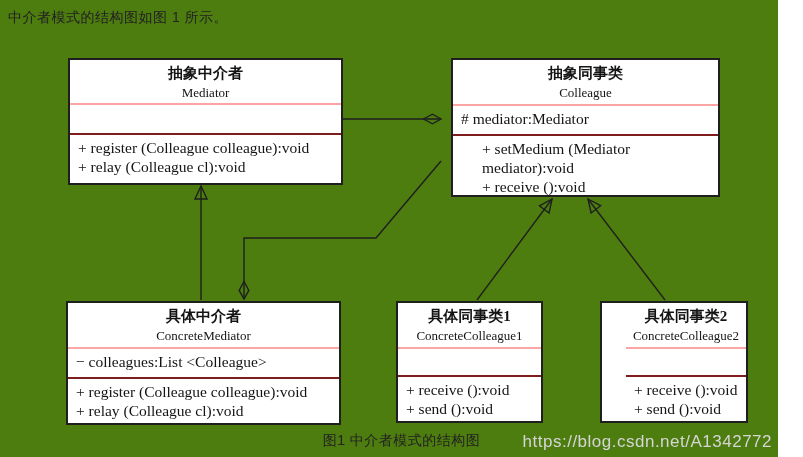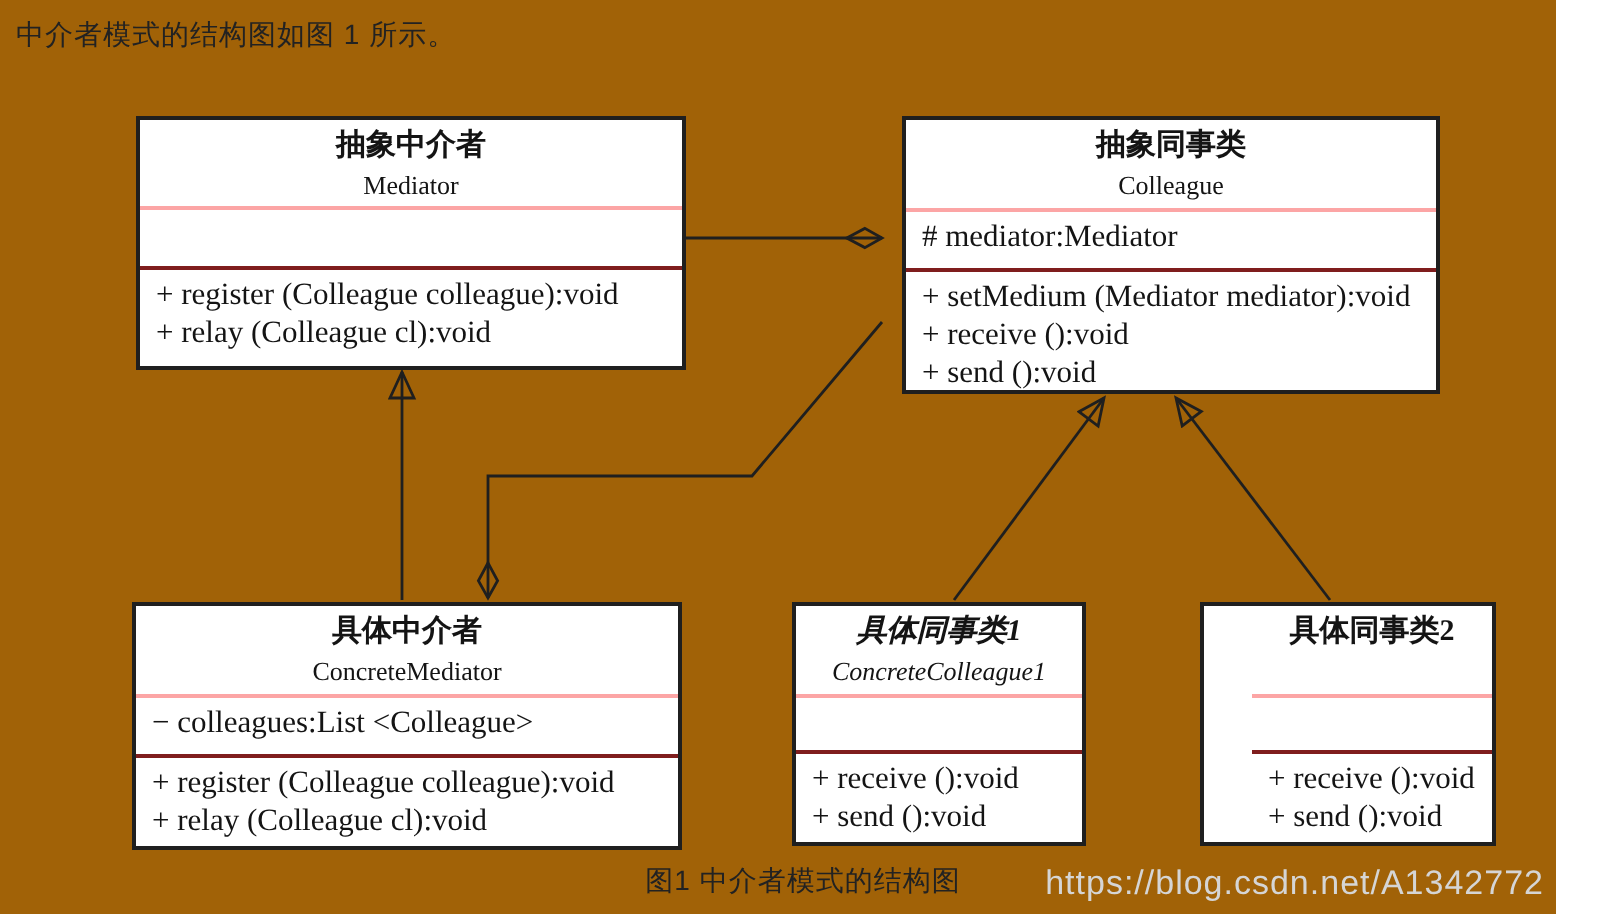--- a/index.html
+++ b/index.html
@@ -1,20 +1,20 @@
 <!DOCTYPE html>
 <html><head>
 <meta charset="utf-8">
 <style>
   html, body { margin: 0; padding: 0; background: #ffffff; }
   #page {
     position: relative;
     width: 778px;
     height: 457px;
-    background: #a16207;
+    background: #4d7c0f;
     overflow: hidden;
     font-family: "Liberation Sans", "DejaVu Sans", sans-serif;
     color: #1a1a1a;
   }
   .intro {
     position: absolute;
     left: 8px;
     top: 9px;
     font-size: 14px;
     letter-spacing: 0.5px;
@@ -97,21 +97,21 @@
   </div>
 
   <div class="uml-class" style="left:451px; top:58px; width:269px; height:139px;">
     <div class="uml-title" style="height:46px;">
       <div class="zh">抽象同事类</div>
       <div class="en">Colleague</div>
     </div>
     <div class="uml-attrs" style="height:30px;">
       <div># mediator:Mediator</div>
     </div>
-    <div class="uml-methods" style="height:59px;">
+    <div class="uml-methods" style="height:59px;margin-left:21px;">
       <div>+ setMedium (Mediator mediator):void</div>
       <div>+ receive ():void</div>
       <div>+ send ():void</div>
     </div>
   </div>
 
   <div class="uml-class" style="left:66px; top:301px; width:275px; height:124px;">
     <div class="uml-title" style="height:46px;">
       <div class="zh">具体中介者</div>
       <div class="en">ConcreteMediator</div>
@@ -119,34 +119,35 @@
     <div class="uml-attrs" style="height:30px;">
       <div>− colleagues:List &lt;Colleague&gt;</div>
     </div>
     <div class="uml-methods" style="height:44px;">
       <div>+ register (Colleague colleague):void</div>
       <div>+ relay (Colleague cl):void</div>
     </div>
   </div>
 
   <div class="uml-class" style="left:396px; top:301px; width:147px; height:122px;">
-    <div class="uml-title" style="height:46px;font-style:italic;">
+    <div class="uml-title" style="height:46px;">
       <div class="zh">具体同事类1</div>
       <div class="en">ConcreteColleague1</div>
     </div>
     <div class="uml-attrs" style="height:28px;"></div>
     <div class="uml-methods" style="height:44px;">
       <div>+ receive ():void</div>
       <div>+ send ():void</div>
     </div>
   </div>
 
   <div class="uml-class" style="left:600px; top:301px; width:148px; height:122px;padding-left:24px;">
     <div class="uml-title" style="height:46px;">
       <div class="zh">具体同事类2</div>
+      <div class="en">ConcreteColleague2</div>
     </div>
     <div class="uml-attrs" style="height:28px;"></div>
     <div class="uml-methods" style="height:44px;">
       <div>+ receive ():void</div>
       <div>+ send ():void</div>
     </div>
   </div>
 
   <svg class="overlay" width="803" height="457" viewBox="0 0 803 457">
     <defs>

